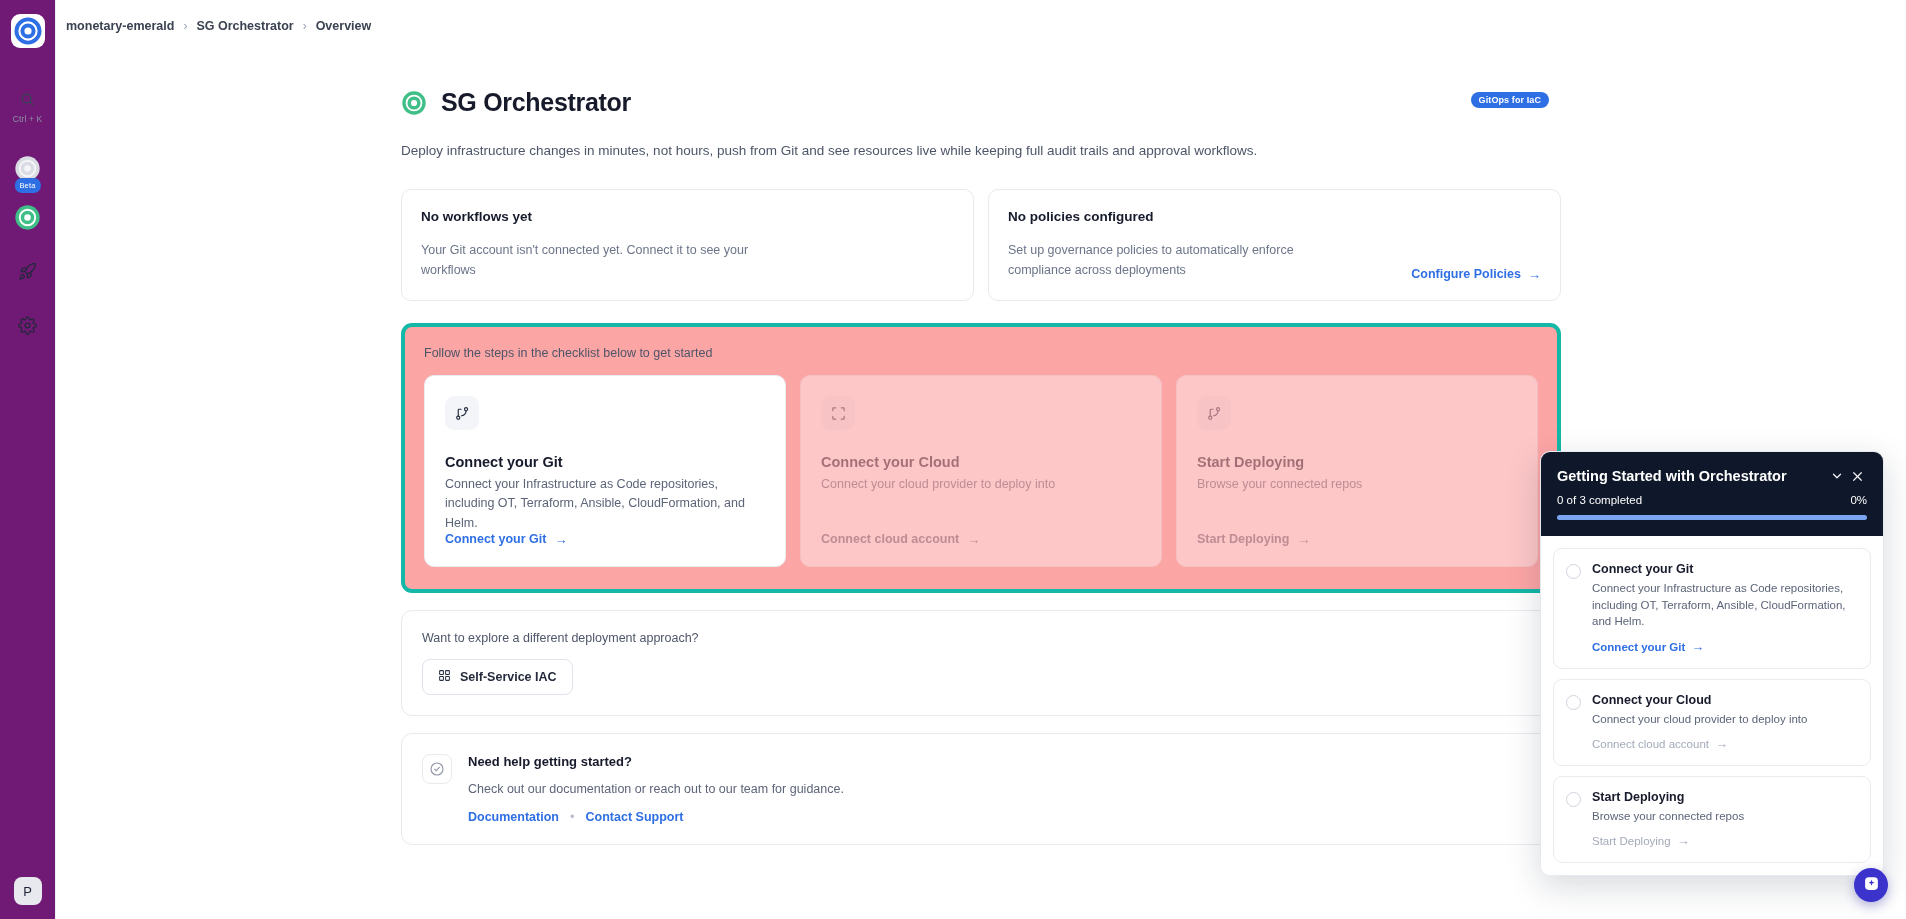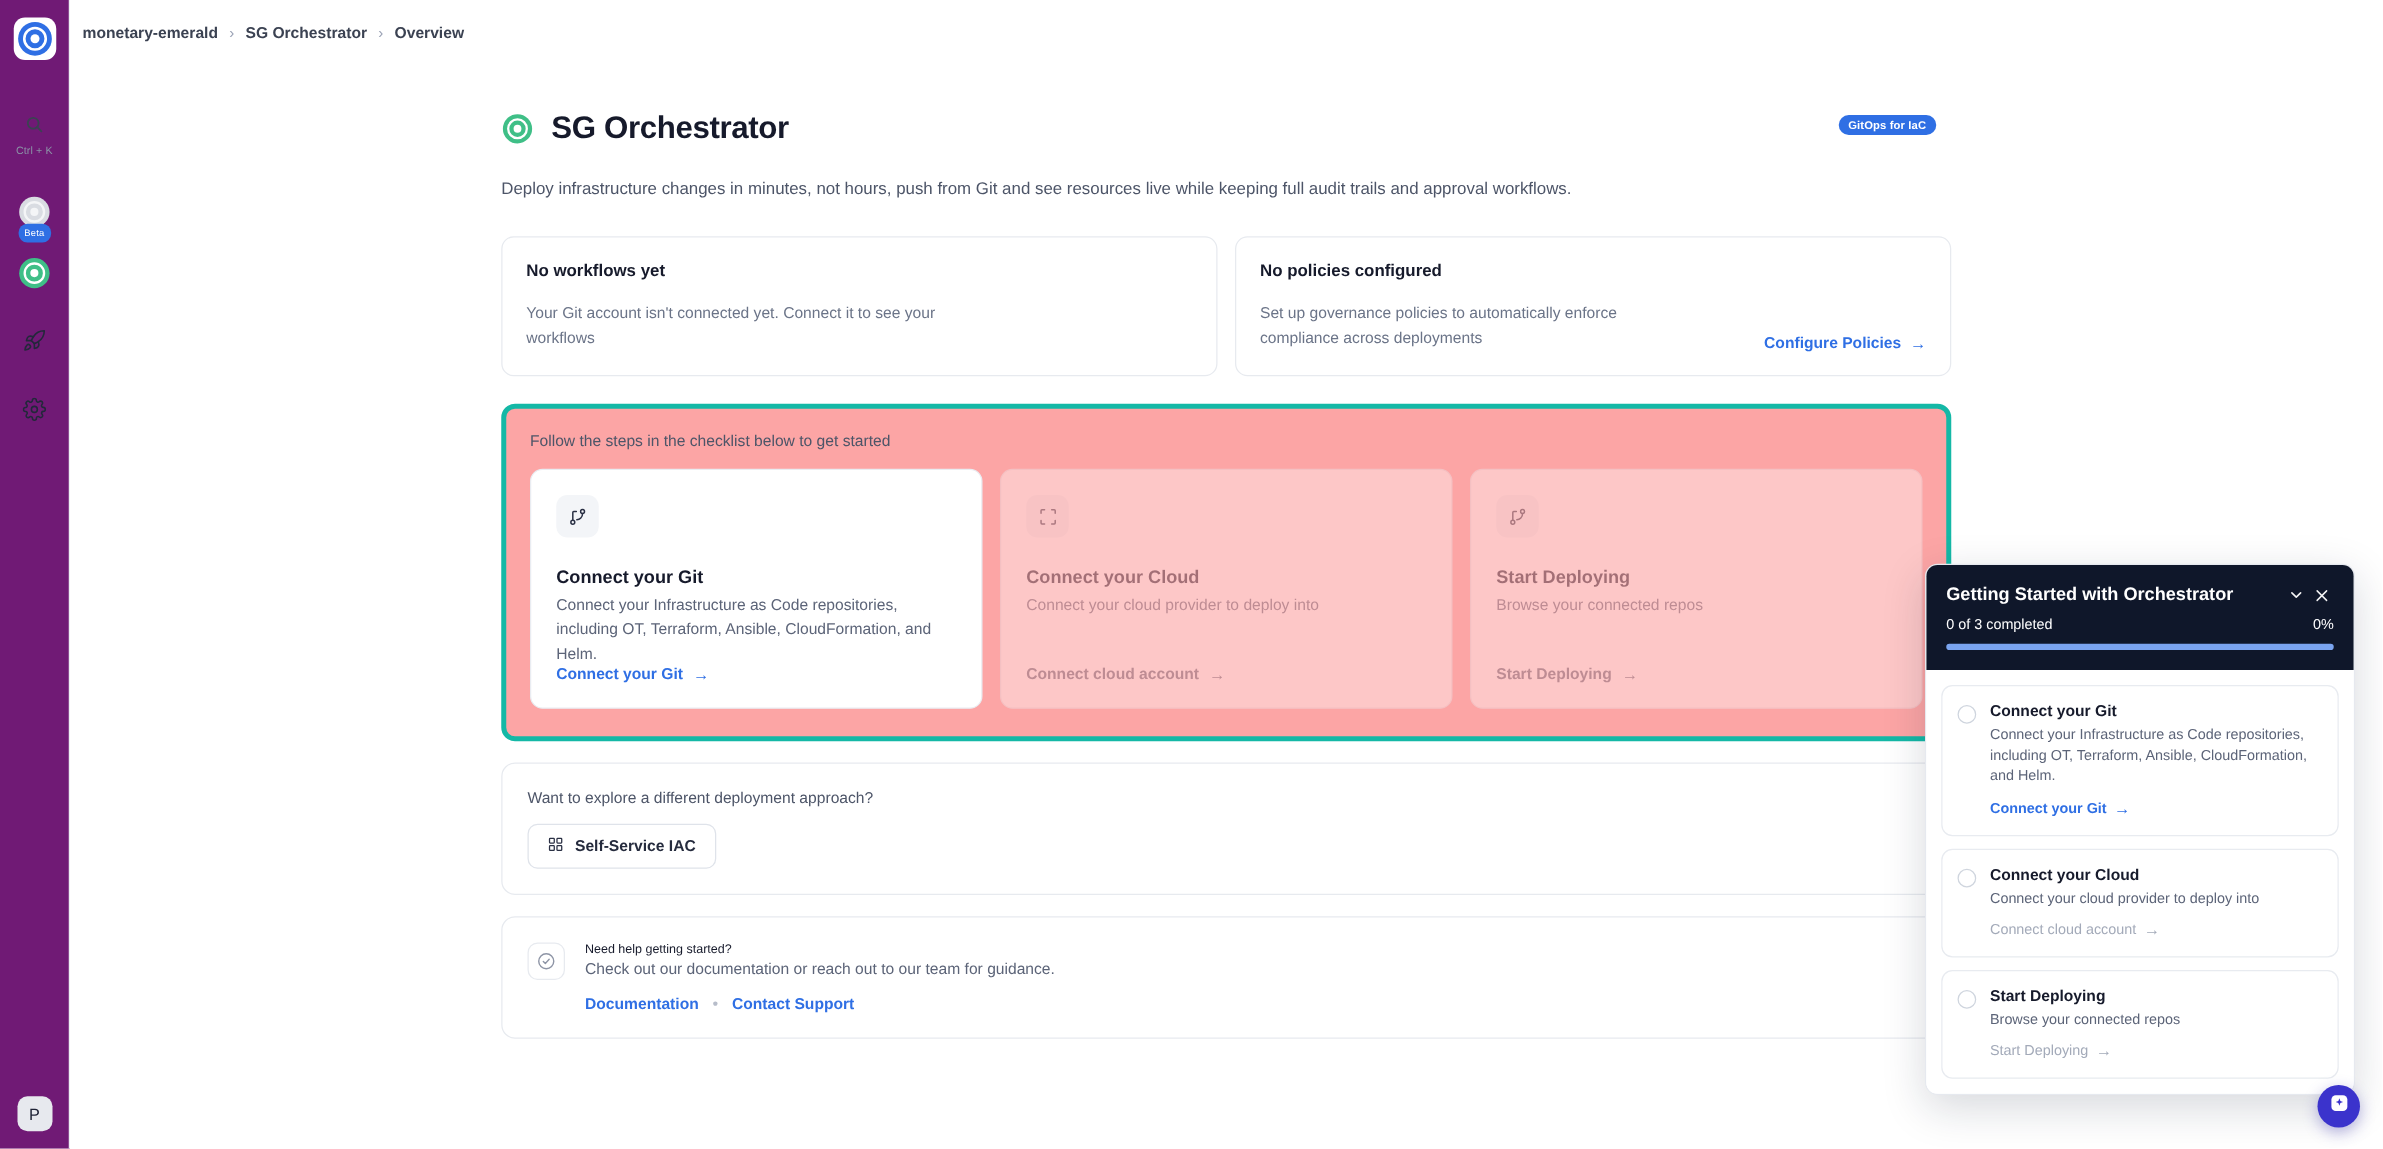--- a/index.html
+++ b/index.html
@@ -136,22 +136,22 @@
 
   
   .help {
     margin-top: 17px; border: 1px solid #e7eaef; border-radius: 11px;
     background: #fff; padding: 20px; display: flex; gap: 16px;
   }
   .help-ico {
     width: 30px; height: 30px; border-radius: 8px; border: 1px solid #e7eaef;
     background: #fff; display: flex; align-items: center; justify-content: center; flex: 0 0 30px;
   }
-  .help h4 { font-size: 10px; font-weight: 400; color: #161a2b; }
-  .help p { margin-top: 3px; font-size: 12.5px; color: #5c6478; }
+  .help h4 { font-size: 13px; font-weight: 700; color: #161a2b; }
+  .help p { margin-top: 13px; font-size: 12.5px; color: #5c6478; }
   .help-links { margin-top: 13px; display: flex; align-items: center; gap: 11px; font-size: 12.5px; }
   .help-links a { color: #2f6fe4; font-weight: 600; text-decoration: none; cursor: pointer; }
   .help-links .dot { color: #b7bdca; font-size: 13px; }
 
   
   .gs-panel {
     position: absolute; right: 22px; top: 451px;
     width: 344px; border-radius: 10px; overflow: hidden;
     background: #fff; box-shadow: 0 10px 34px rgba(20,28,54,.17);
     border: 1px solid #e6e9ef; z-index: 20;

